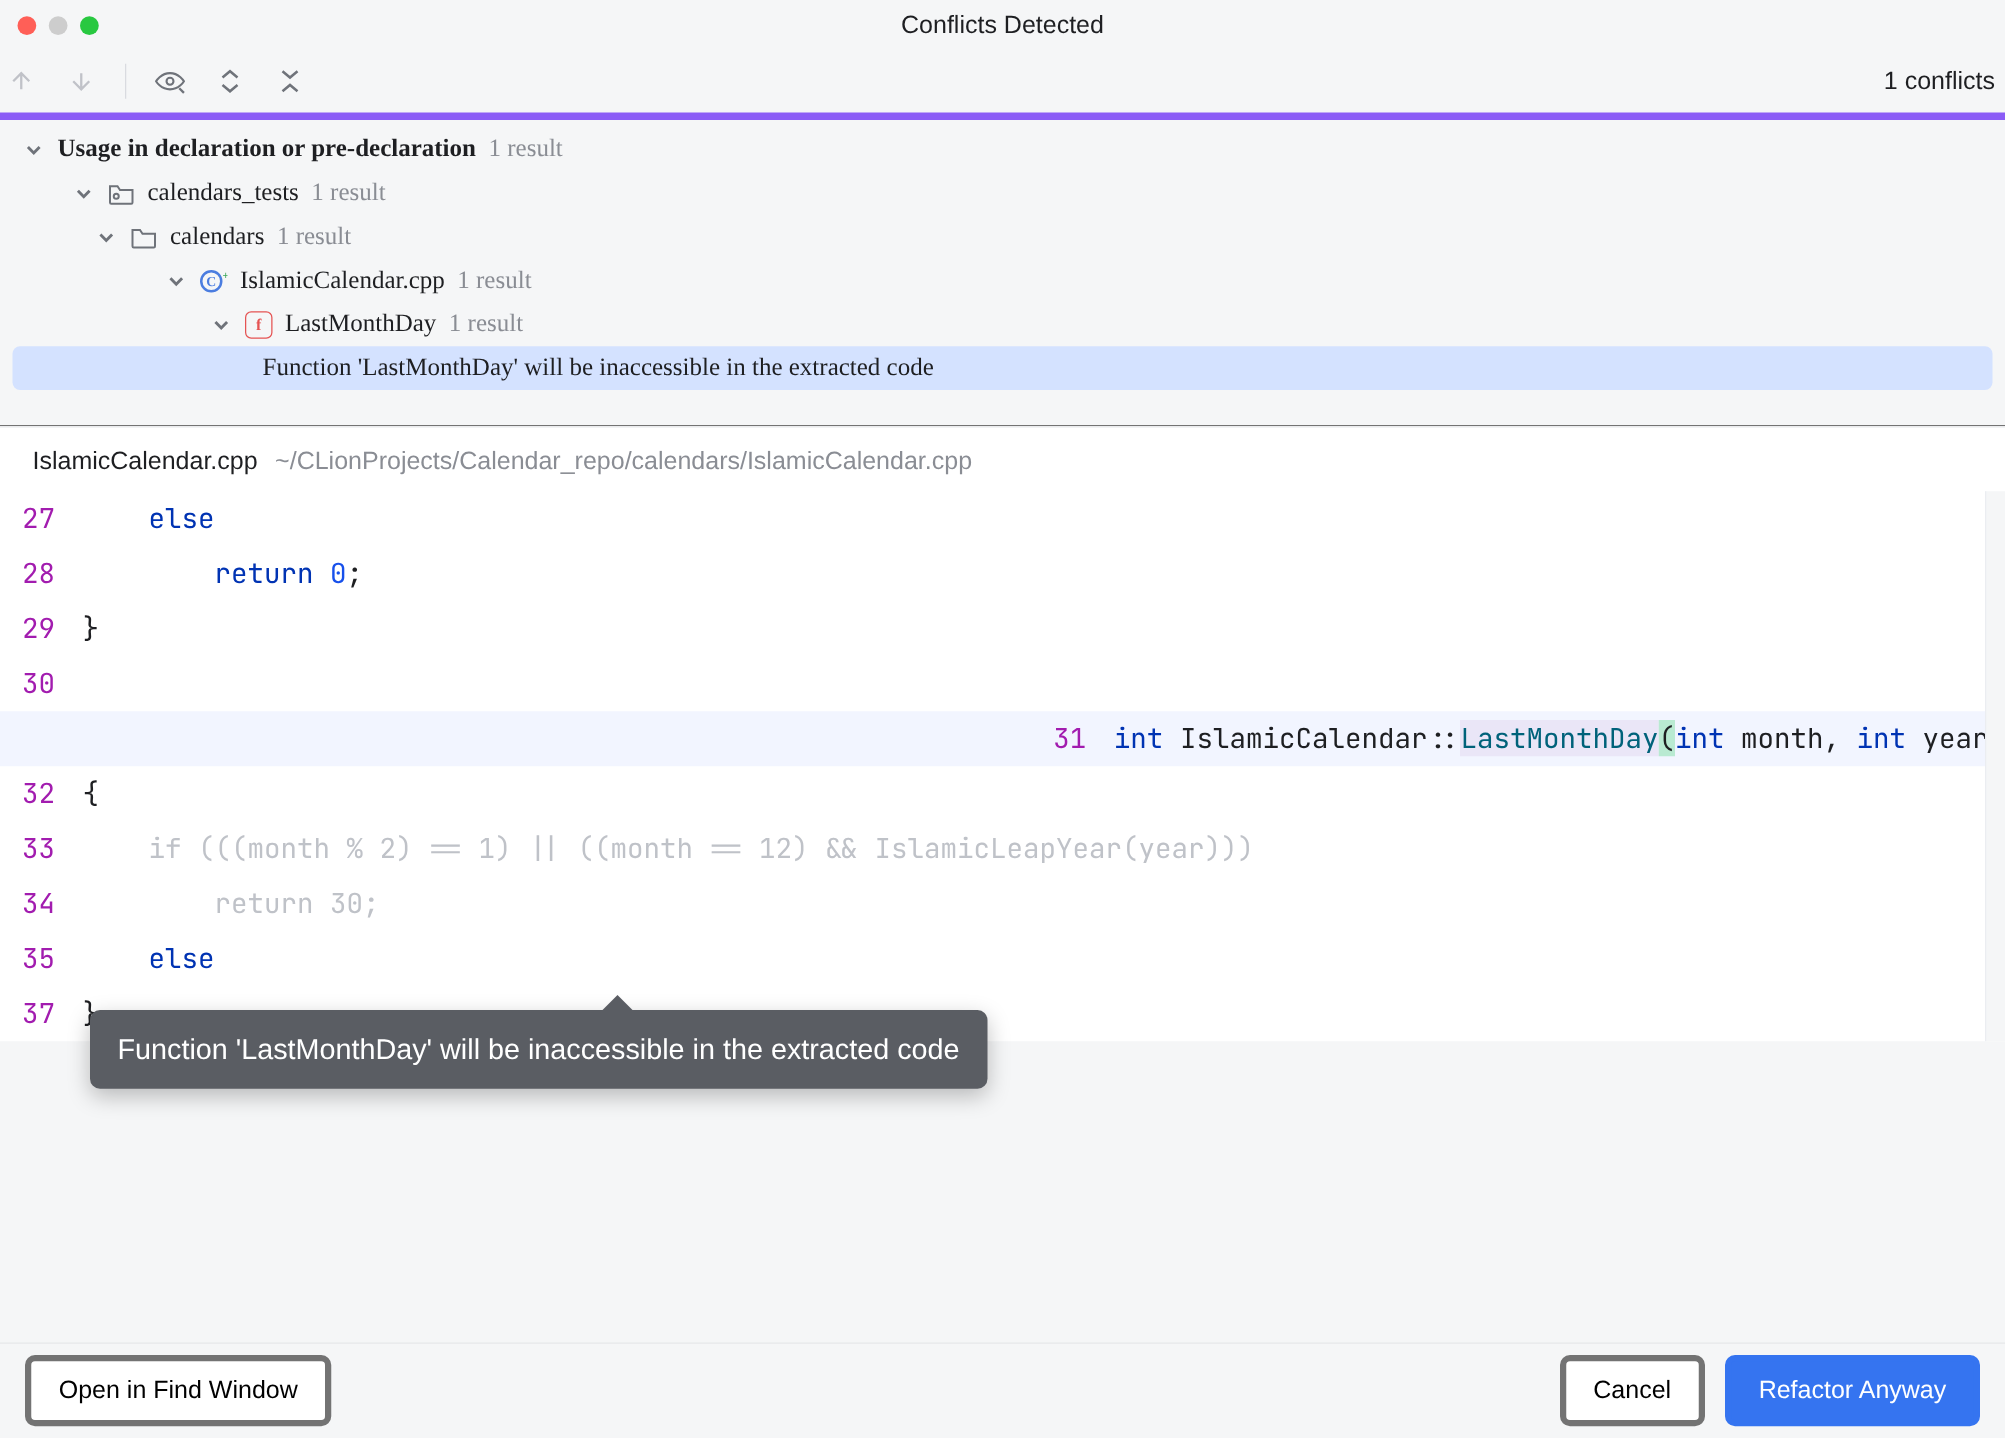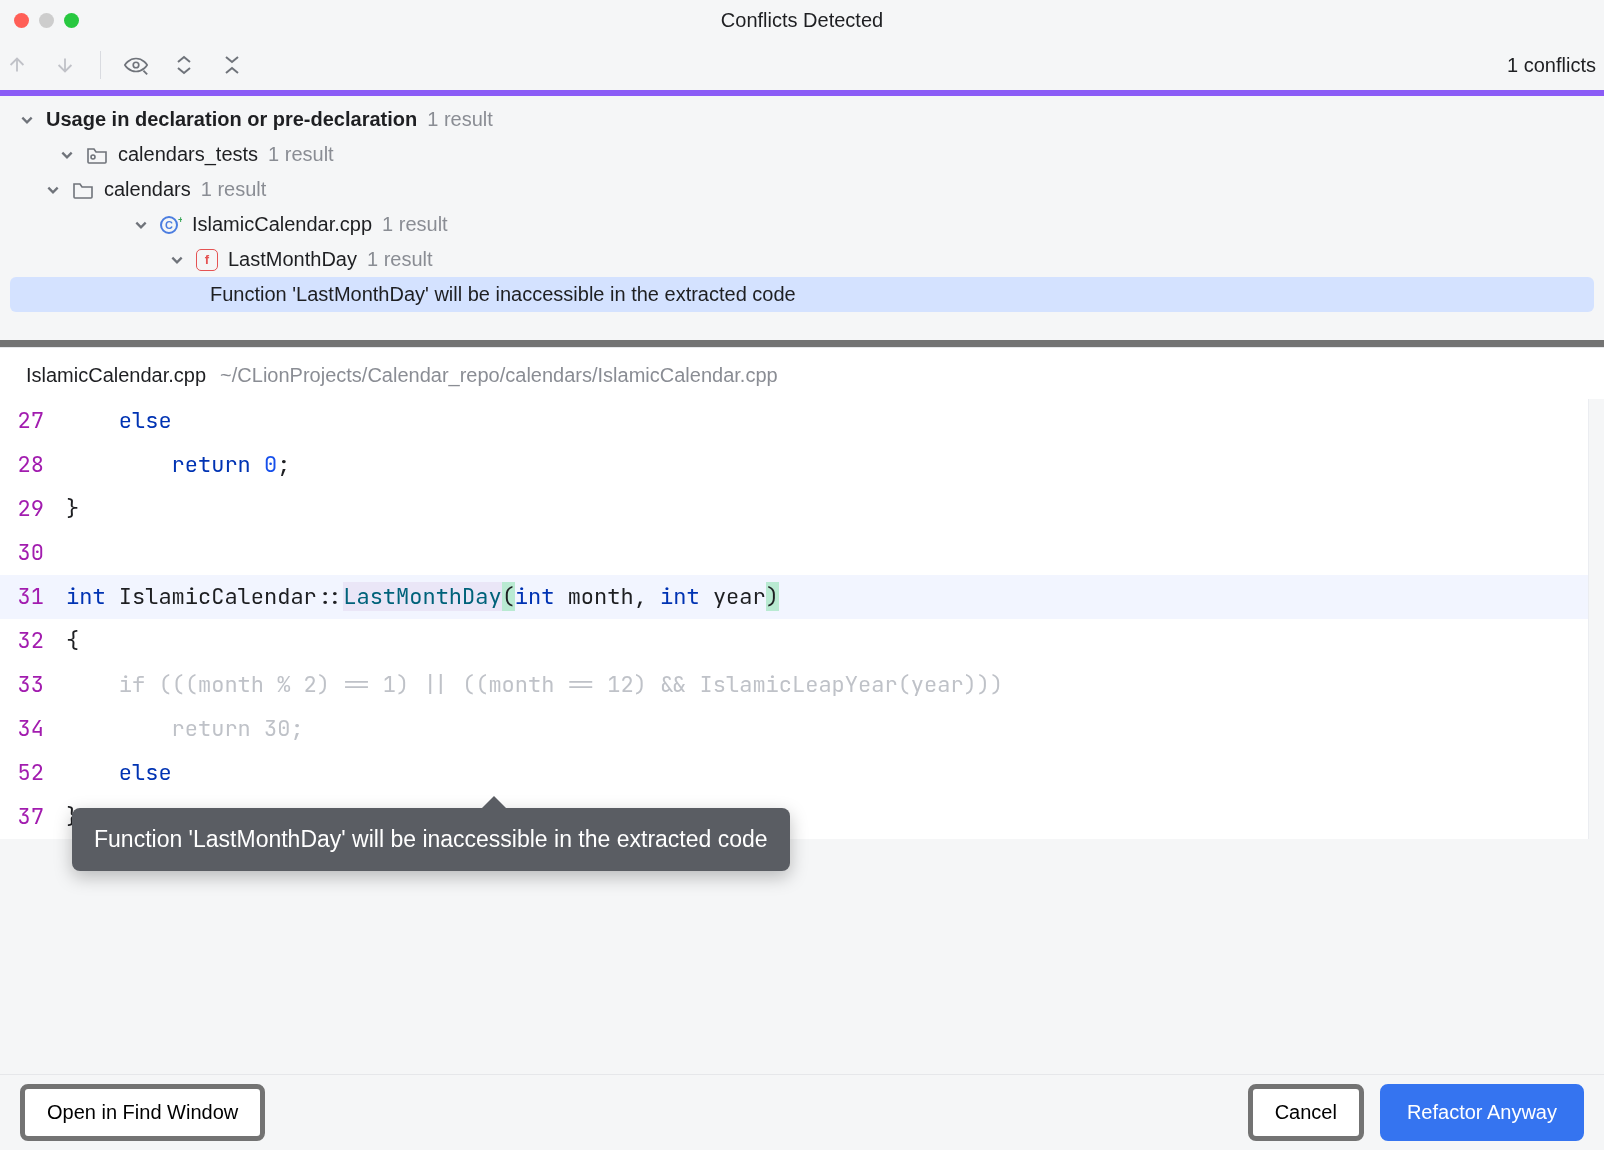--- a/index.html
+++ b/index.html
@@ -39,34 +39,35 @@
   .tb-icon {
     width: 26px; height: 26px; display: flex; align-items: center; justify-content: center;
     color: #6f737a; cursor: pointer;
   }
   .tb-icon.disabled { color: #c0c2c8; cursor: default; }
   .tb-sep { width: 1px; height: 28px; background: #d9dbe0; }
   .spacer { flex: 1; }
   .conflict-count { font-size: 20px; color: #1e1f22; padding-right: 4px; }
 
   .tree-panel {
-    border-bottom: 7px solid #737373;
+    border-bottom: 1px solid #737373;
     padding: 6px 0 28px 0;
     background: #f5f6f7;
+    font-family: Liberation Serif, serif;
   }
   .tree-row {
     display: flex; align-items: center; gap: 10px;
     padding: 6px 18px; font-size: 20px;
   }
   .tree-row .chev { width: 18px; height: 18px; color: #6f737a; cursor: pointer; display: flex; align-items: center; justify-content: center; }
   .tree-row .label { }
   .tree-row .bold { font-weight: 700; }
   .tree-row .count { color: #8a8d94; font-weight: 400; }
   .tree-row.indent1 { padding-left: 58px; }
-  .tree-row.indent2 { padding-left: 44px; }
+  .tree-row.indent2 { padding-left: 76px; }
   .tree-row.indent3 { padding-left: 132px; }
   .tree-row.indent4 { padding-left: 168px; }
   .tree-row.selected {
     background: #d4e2ff;
     margin: 0 10px;
     border-radius: 6px;
     padding-left: 200px;
   }
   .file-icon, .folder-icon, .proj-icon, .fn-icon {
     width: 22px; height: 22px; display: inline-flex; align-items: center; justify-content: center;
@@ -101,21 +102,21 @@
     border-right: none;
     user-select: none;
   }
   .code { padding-left: 12px; white-space: pre; }
   .kw { color: #0033b3; }
   .fn { color: #00627a; }
   .num { color: #1750eb; }
   .cls { color: #1e1f22; }
   .hl-bg { background: #eae6f7; }
   .hl-p { background: #b9ead2; }
-  .line-highlight { background: #f2f5ff; }
+  .line-highlight { background: #f2f5ff; justify-content: flex-end; }
   .right-gutter {
     position: absolute; right: 0; top: 0; bottom: 0; width: 16px;
     background: #f5f6f7; border-left: 1px solid #ebedf1;
   }
 
   .tooltip {
     position: absolute;
     left: 72px; top: 808px;
     background: #5a5d63; color: #fff;
     padding: 16px 22px; border-radius: 8px;
@@ -295,21 +296,21 @@
     </div>
     <div class="code-line">
       <div class="gutter">33</div>
       <div class="code dimmed">    if (((month % 2) == 1) || ((month == 12) &amp;&amp; IslamicLeapYear(year)))</div>
     </div>
     <div class="code-line">
       <div class="gutter">34</div>
       <div class="code dimmed">        return 30;</div>
     </div>
     <div class="code-line">
-      <div class="gutter">52</div>
+      <div class="gutter">35</div>
       <div class="code">    <span class="kw">else</span></div>
     </div>
     <div class="code-line">
       <div class="gutter">37</div>
       <div class="code">}</div>
     </div>
   </div>
 </div>
 
 <div class="tooltip">Function 'LastMonthDay' will be inaccessible in the extracted code</div>

